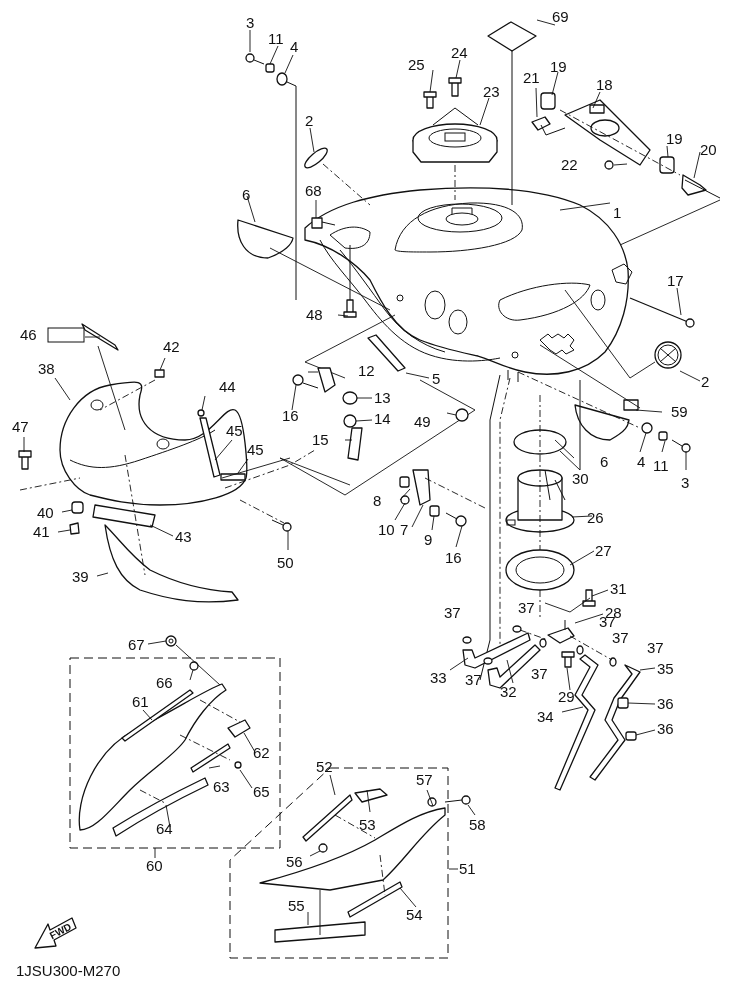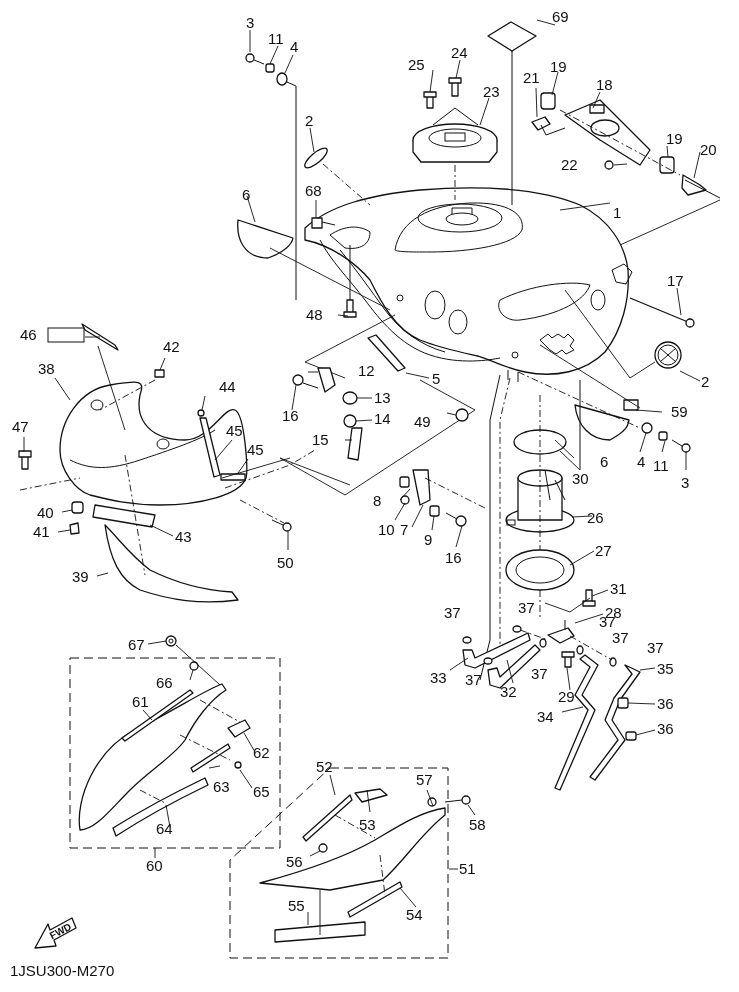--- a/index.html
+++ b/index.html
@@ -4,21 +4,21 @@
 <style>
   html, body { margin:0; padding:0; background:#ffffff; }
   body { width:739px; height:992px; overflow:hidden; font-family:"Liberation Sans", sans-serif; }
   #diagram { position:absolute; left:0; top:0; width:739px; height:992px; }
   .part { fill:#ffffff; stroke:#111; stroke-width:1.3; stroke-linejoin:round; }
   .thin { fill:none; stroke:#111; stroke-width:1; }
   .leader { fill:none; stroke:#111; stroke-width:0.9; }
   .dash { fill:none; stroke:#111; stroke-width:0.9; stroke-dasharray:7 3 2 3; }
   .box { fill:none; stroke:#111; stroke-width:1; stroke-dasharray:9 5; }
   .lbl { font-family:"Liberation Sans", sans-serif; font-size:15px; fill:#111; }
-  .code { position:absolute; left:10px; top:962px; font-size:15px; color:#111; font-family:"Liberation Sans", sans-serif; }
+  .code { position:absolute; left:16px; top:962px; font-size:15px; color:#111; font-family:"Liberation Sans", sans-serif; }
 </style>
 </head>
 <body>
 
 <svg id="diagram" viewBox="0 0 739 992" xmlns="http://www.w3.org/2000/svg">
 
   <g>
     <path class="part" d="M305,228 C330,205 370,195 420,190 C480,185 540,188 580,205 C610,220 625,245 628,270 C630,300 622,330 605,352 C585,372 555,378 525,372 C505,368 492,360 478,356 C460,352 440,348 420,340 C395,330 380,300 370,280 C355,262 330,245 305,240 Z"></path>
     <path class="thin" d="M395,250 C400,220 430,205 470,203 C510,202 525,215 522,230 C515,245 470,252 430,252 C410,252 398,252 395,250 Z"></path>
     <ellipse class="thin" cx="460" cy="218" rx="42" ry="14"></ellipse>

